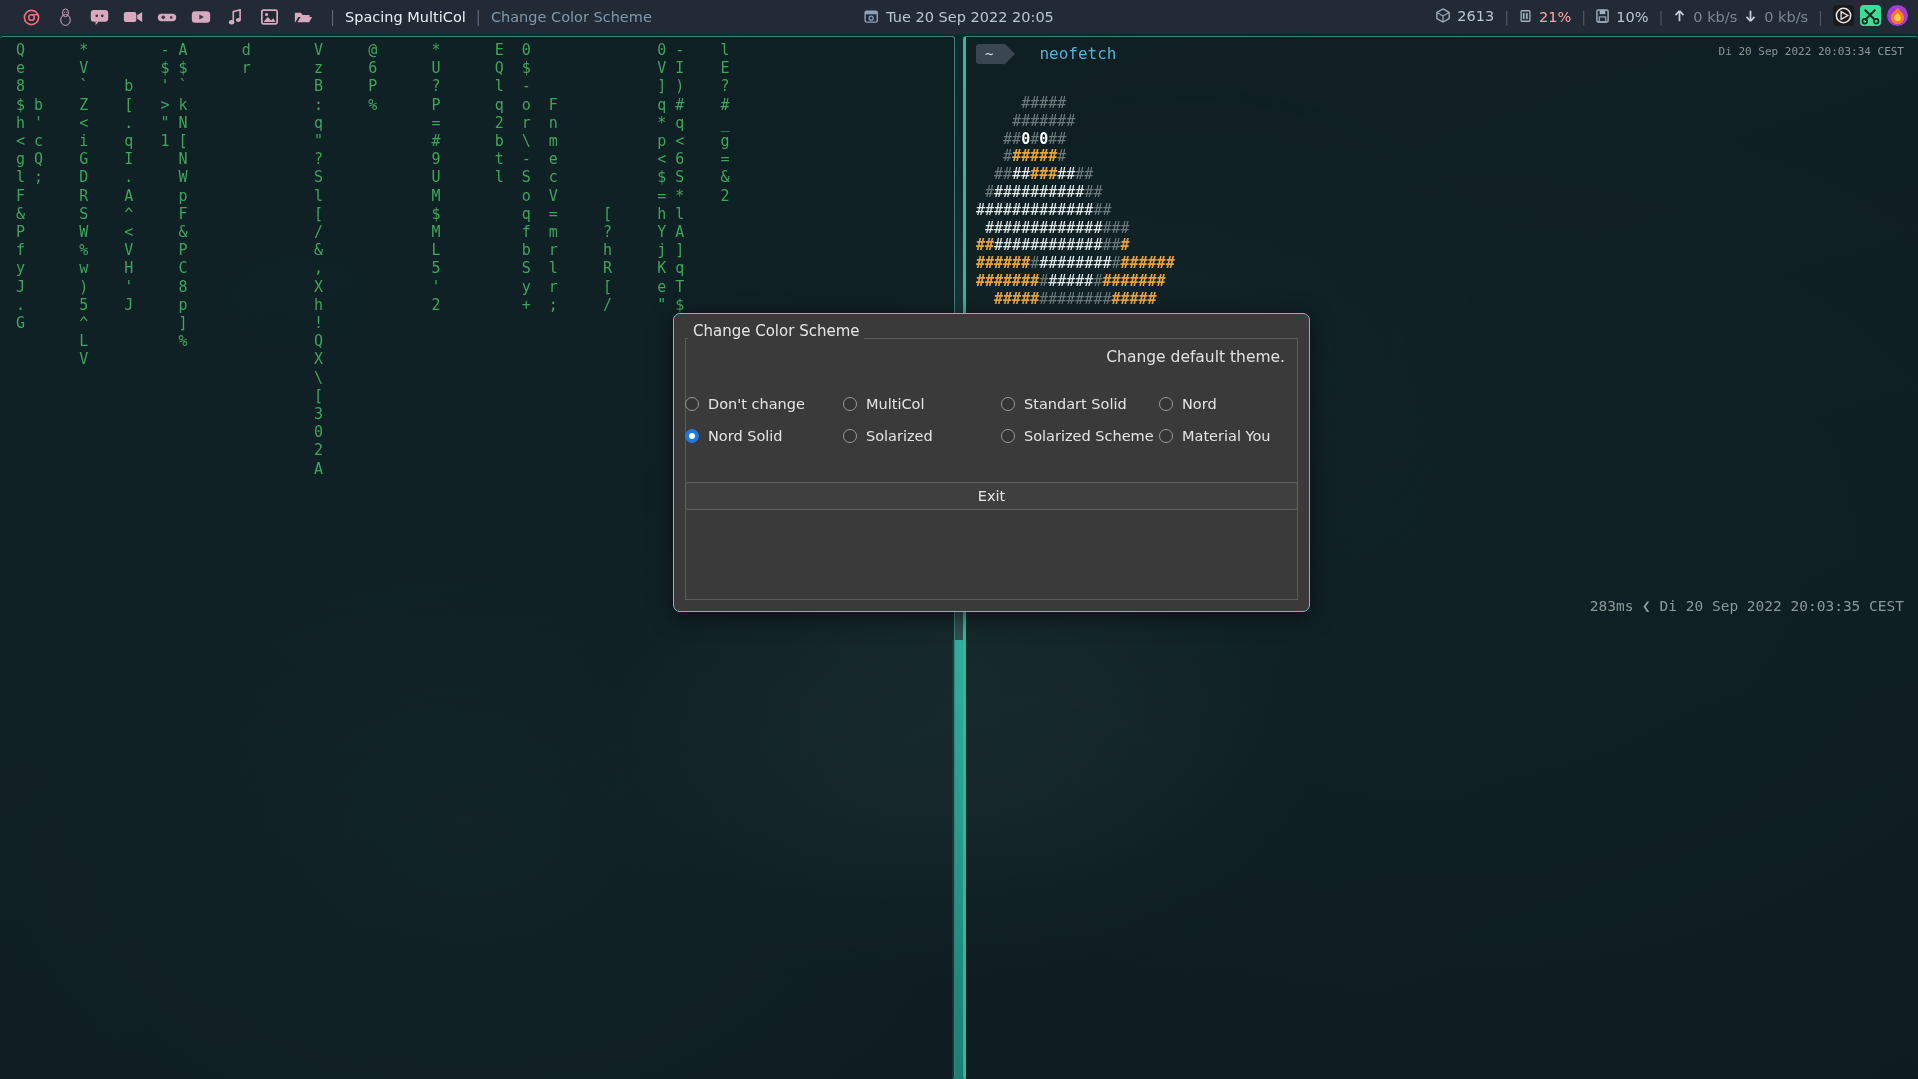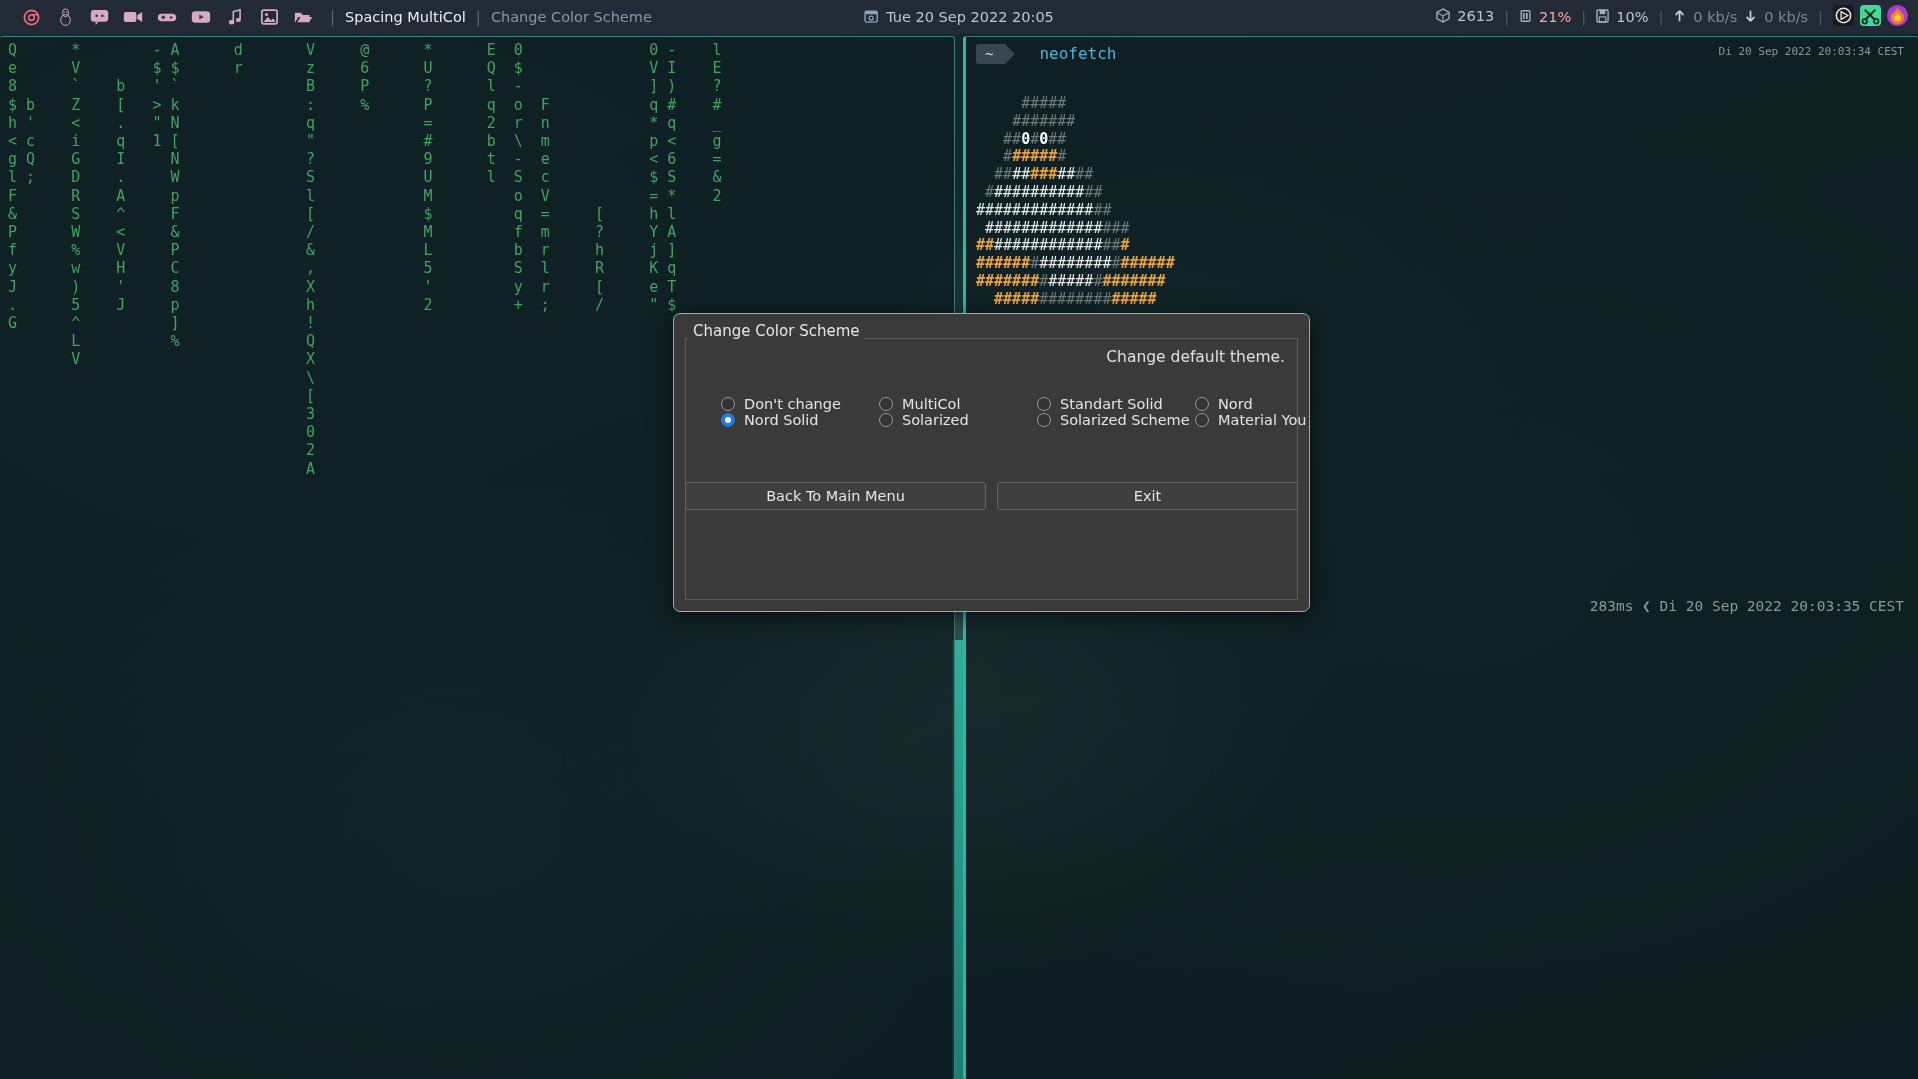--- a/index.html
+++ b/index.html
@@ -95,21 +95,21 @@
   #term-right { left:963px; top:36px; width:955px;  height:1043px; border-right:none; border-bottom:none;}
   #term-right { border-left: 3px solid #2fb8a0; }
 
   
   #matrix {
     position:absolute; inset:0;
     font-family:"DejaVu Sans Mono", monospace;
     font-size:15px; line-height:18.2px;
     white-space:pre;
     color:#3fa45c;
-    padding: 4px 0 0 8px;
+    padding: 4px 0 0 16px;
   }
 
   
   #nf {
     position:absolute; left:0; top:0; right:0; bottom:0;
     font-family:"DejaVu Sans Mono", monospace;
     font-size:15px; line-height:18px;
     color:#c9d6d4;
     padding: 6px 10px;
   }
@@ -168,21 +168,21 @@
     border:1px solid #5c5c5c;
   }
   #dlg-desc {
     position:absolute; right:24px; top:34px;
     color:#e0e0e0; font-size:15.5px;
   }
   #radios {
     position:absolute; left:11px; top:82px; right:11px;
     display:grid;
     grid-template-columns: 158px 158px 158px 140px;
-    padding-left: 36px;
+    row-gap: 16px;
   }
   .radio-item {
     display:flex; align-items:center; gap:9px;
     color:#e4e4e4; font-size:14.5px;
     cursor:pointer;
   }
   .rbox {
     width:14px; height:14px; border-radius:50%;
     border:1.5px solid #9a9a9a; background:#343434;
     flex: 0 0 auto; position:relative;
@@ -307,23 +307,20 @@
         <span>Solarized Scheme</span>
       </div>
       <div class="radio-item">
         <span class="rbox"></span>
         <span>Material You</span>
       </div>
     </div>
 
   <div id="dlg-buttons">
       <div class="dlg-btn">
-        <span>Back To Main Menu</span>
-      </div>
-      <div class="dlg-btn">
         <span>Exit</span>
       </div>
     </div>
 </div>
 
 <div id="topbar">
   <div id="topbar-left">
     <div class="tb-icon">
       <svg width="17" height="17" viewBox="0 0 24 24">
           <circle cx="12" cy="12" r="10" fill="none" stroke="#ef6a7e" stroke-width="2.4"></circle>

